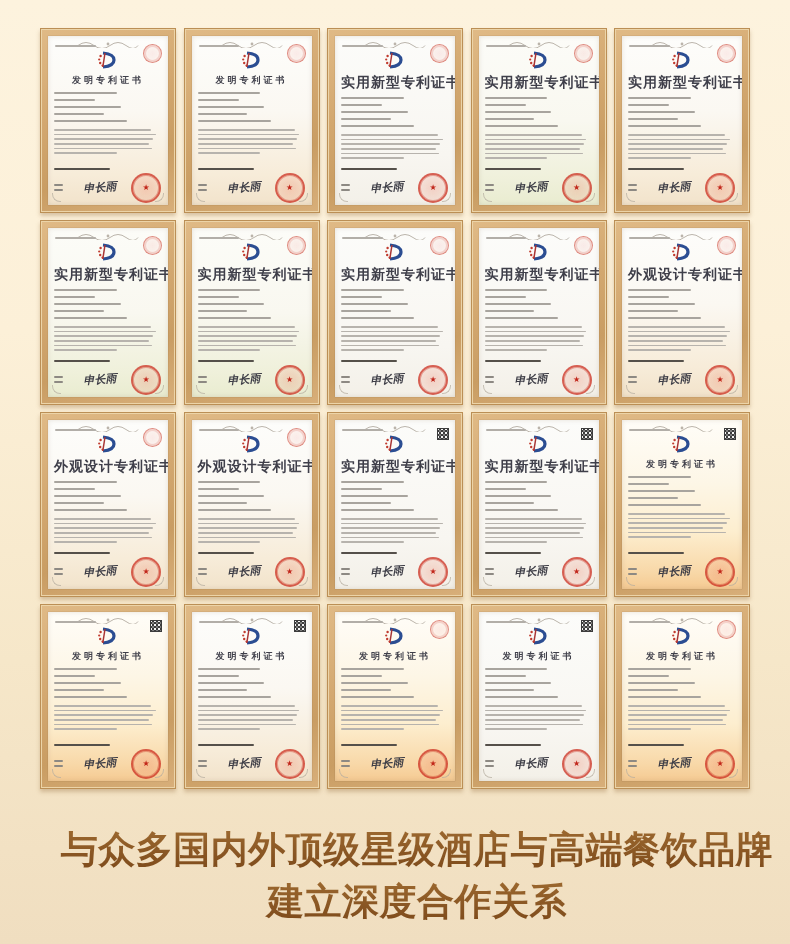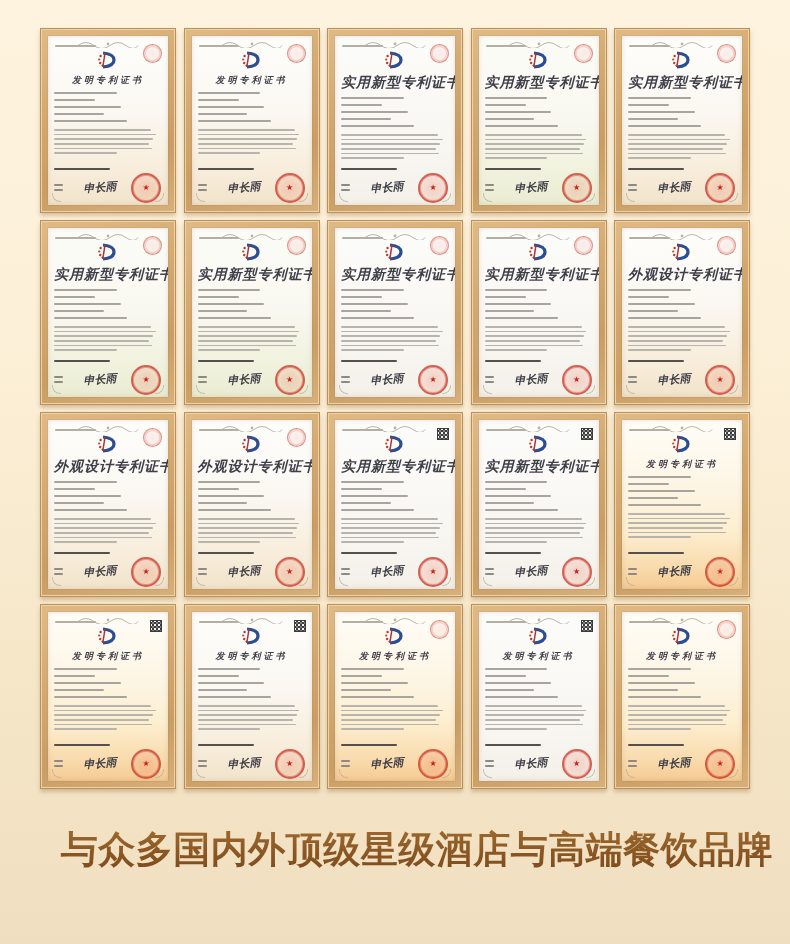--- a/index.html
+++ b/index.html
@@ -52,21 +52,21 @@
     width:12px;height:12px;background:#3c3c3c;
     box-shadow:inset 0 0 0 1px #3c3c3c;
     background-image:
       repeating-linear-gradient(0deg,#3c3c3c 0 2px,#f5f5f5 2px 4px),
       repeating-linear-gradient(90deg,#3c3c3c 0 2px,#f5f5f5 2px 4px);
     background-blend-mode:difference;
   }
 
   .cert-title{
     text-align:center;color:#3f3f4a;font-weight:bold;
-    margin:4px 0 5px 0;white-space:nowrap;font-style:italic;
+    margin:4px 0 5px 0;white-space:nowrap;
   }
   .t-invention{font-size:9px;letter-spacing:3px;}
   .t-utility,.t-design{font-size:14px;letter-spacing:1px;}
 
   .bar{background:#a8a49e;height:1.5px;border-radius:1px;}
   .fields .bar{margin-bottom:5.5px;}
   .fields .bar:nth-child(1){width:58%;}
   .fields .bar:nth-child(2){width:38%;}
   .fields .bar:nth-child(3){width:62%;}
   .fields .bar:nth-child(4){width:46%;}
@@ -1196,14 +1196,15 @@
           <span class="star">★</span>
         </div>
       </div>
       <div class="corner-flourish left"></div>
       <div class="corner-flourish right"></div>
     </div>
   </div>
 </div>
   <div class="caption">
     <div class="line">与众多国内外顶级星级酒店与高端餐饮品牌</div>
+    <div class="line">建立深度合作关系</div>
   </div>
 </div>
 
 </body></html>

